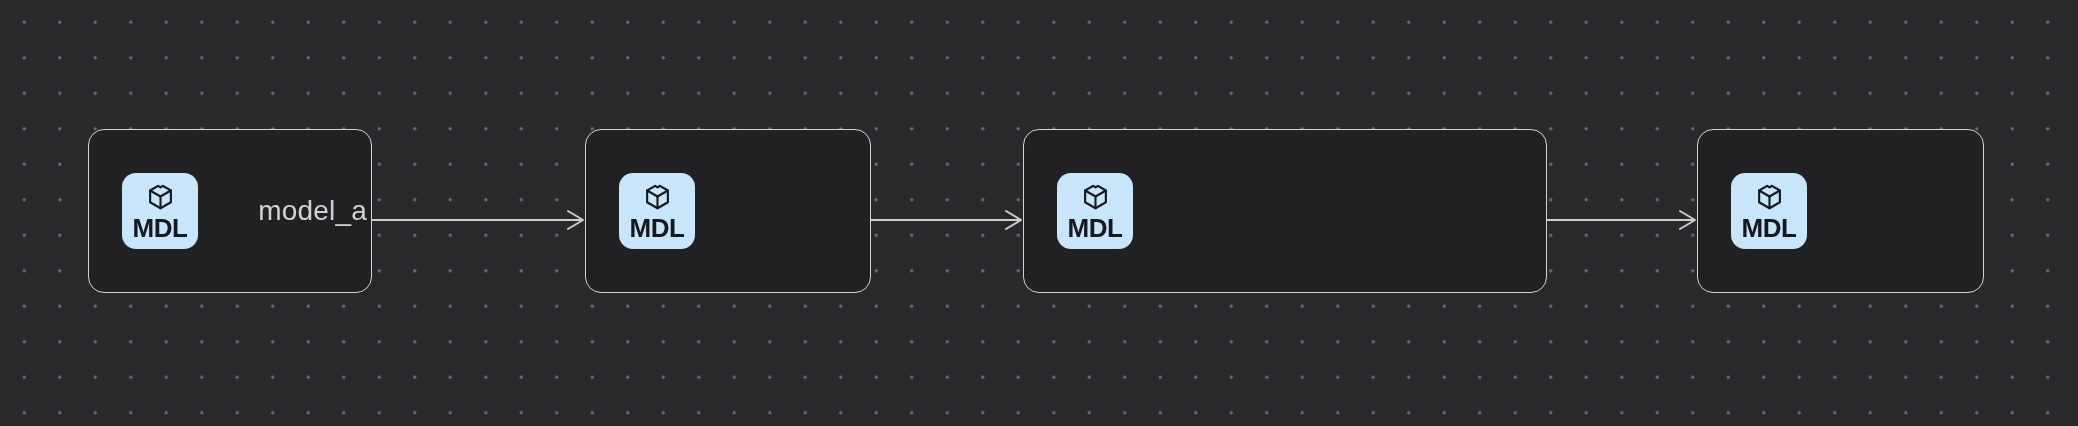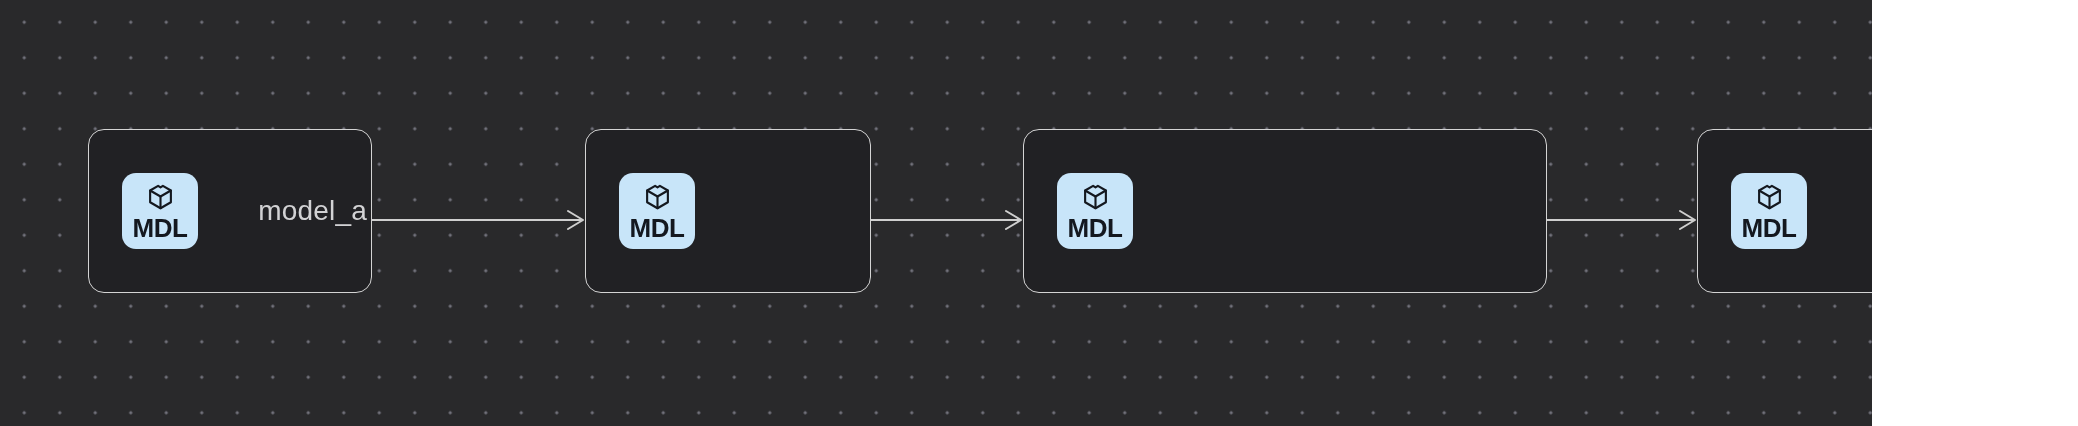--- a/index.html
+++ b/index.html
@@ -5,28 +5,27 @@
   html, body {
     margin: 0;
     padding: 0;
     width: 2078px;
     height: 426px;
     overflow: hidden;
     font-family: "Liberation Sans", sans-serif;
   }
   .canvas {
     position: relative;
-    width: 1860px;
+    width: 2078px;
     height: 426px;
     background-color: var(--bg, #29292b);
     background-image: radial-gradient(circle, var(--dot, #72727c) 1.2px, transparent 1.9px);
     background-size: 35.5px 35.5px;
     background-position: 6.5px 4.5px;
     overflow: hidden;
-    padding-left: 12px;
   }
   .edges-layer {
     position: absolute;
     inset: 0;
     pointer-events: none;
   }
   .edges-layer path {
     stroke: var(--edge, #cfcfcf);
     stroke-width: 2;
     fill: none;

